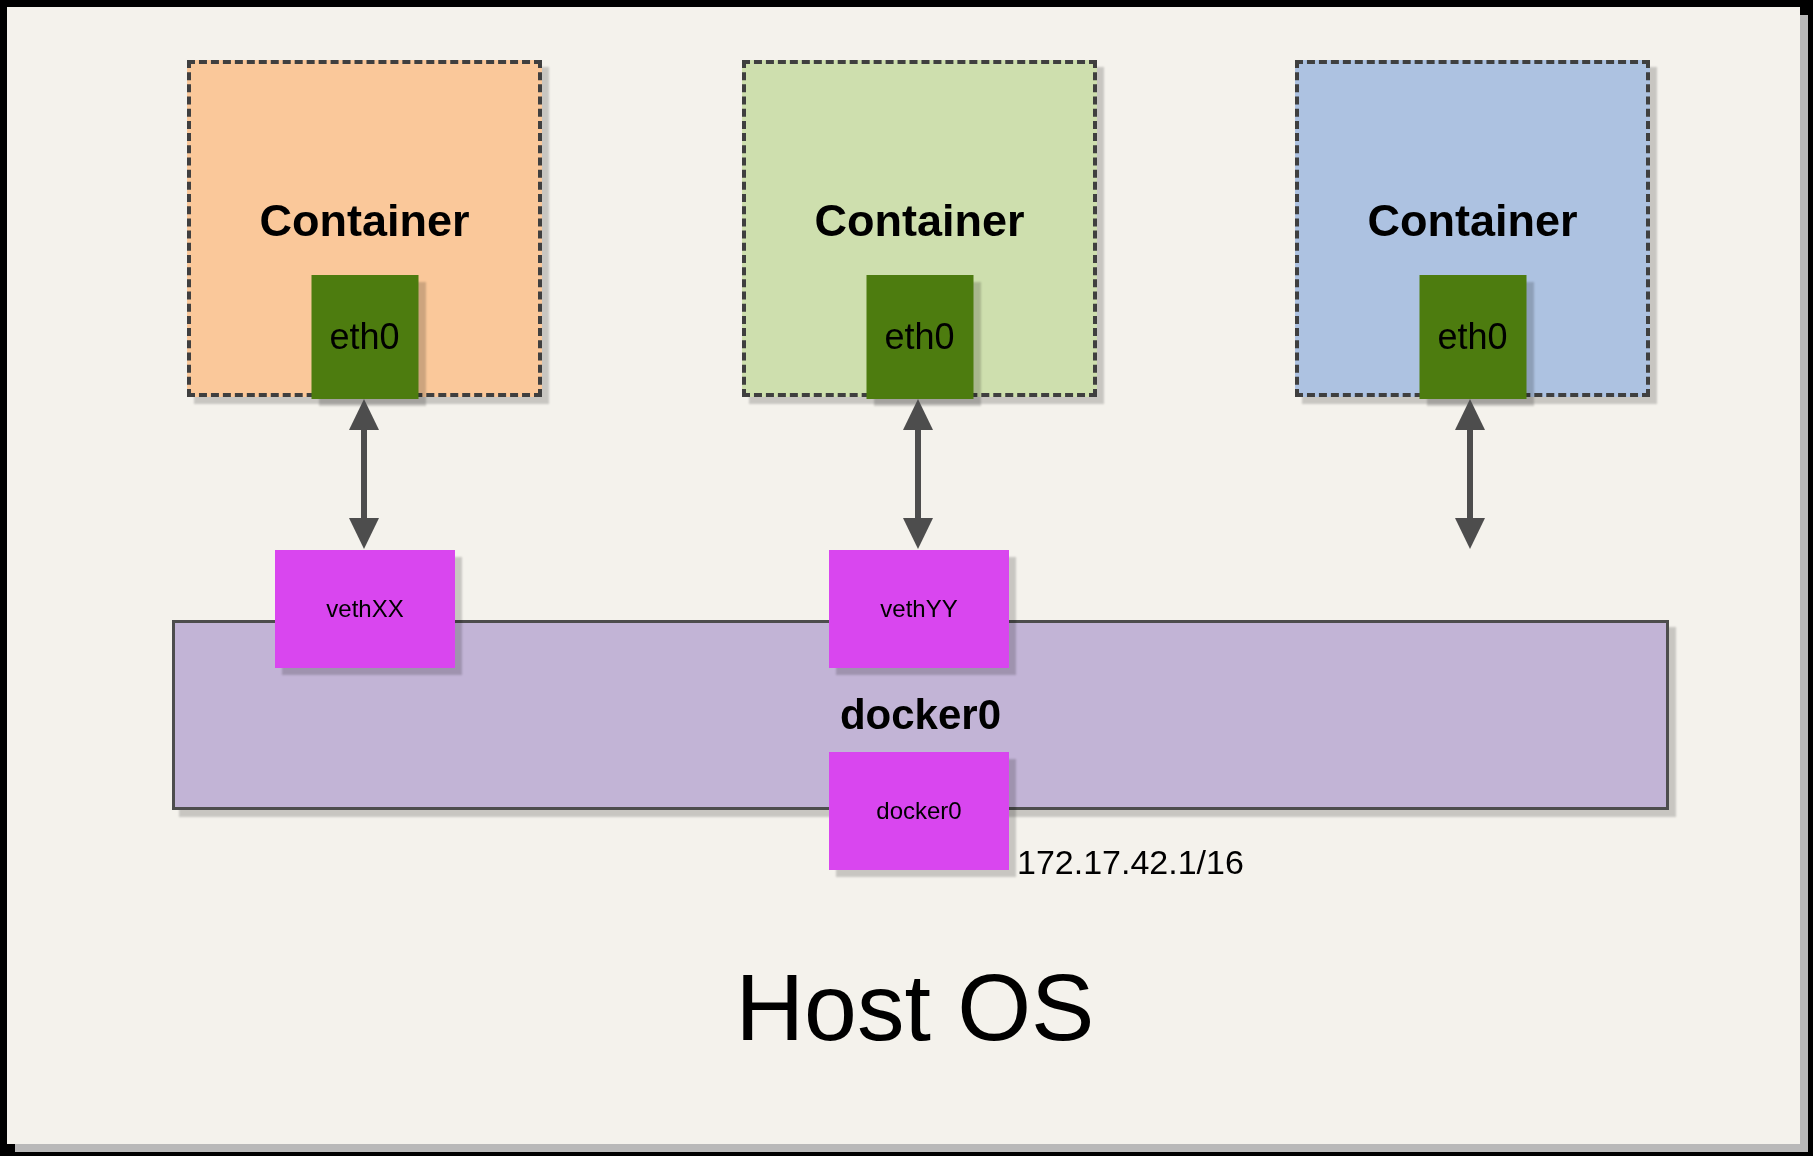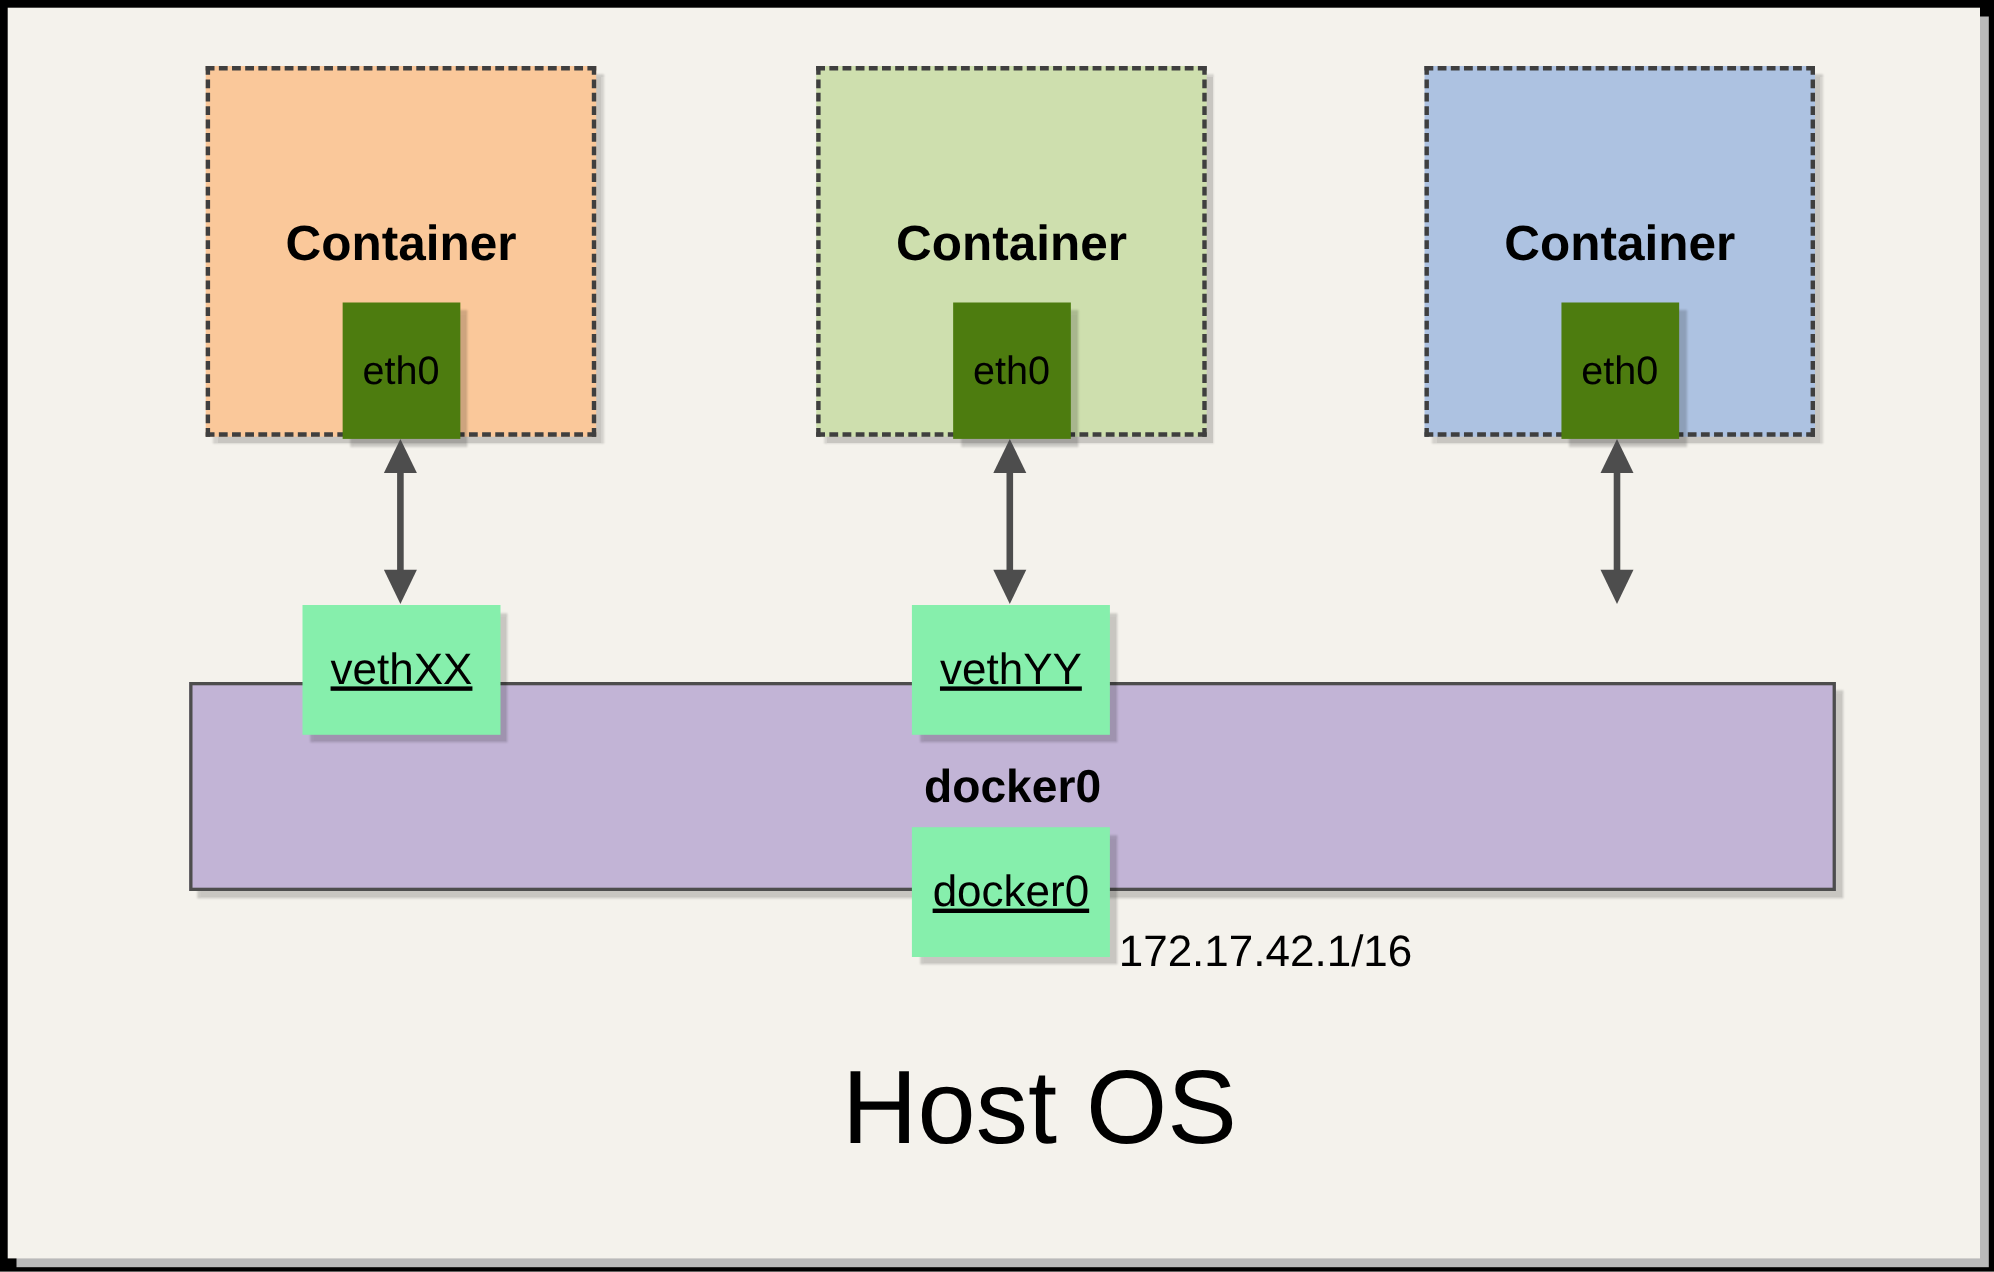--- a/index.html
+++ b/index.html
@@ -34,33 +34,33 @@
   .a1{left:339px}.a2{left:893px}.a3{left:1445px}
   .bridge{
     position:absolute;left:165px;top:613px;width:1497px;height:190px;
     background:#C2B4D6;border:3px solid #4D4D4D;box-sizing:border-box;
     box-shadow:7px 7px 2px rgba(0,0,0,0.18);
     display:flex;align-items:center;justify-content:center;
     z-index:1;
   }
   .bridge-label{font-weight:bold;font-size:42px}
   .note{
-    position:absolute;width:180px;height:118px;background:#86efac;
+    position:absolute;width:180px;height:118px;background:#d946ef;
     box-shadow:7px 7px 2px rgba(0,0,0,0.18);
     display:flex;align-items:center;justify-content:center;
-    font-size:40px;z-index:2;text-decoration:underline;
+    font-size:24px;z-index:2;
   }
   .v1{left:268px;top:543px}
   .v2{left:822px;top:543px}
   .v3{left:1372px;top:543px}
   .d0{left:822px;top:745px}
-  .ip-label{position:absolute;left:1010px;top:836px;font-size:40px;z-index:3}
+  .ip-label{position:absolute;left:1010px;top:836px;font-size:34px;z-index:3}
   .host-label{
     position:absolute;left:908px;top:950px;transform:translateX(-50%);
-    font-size:95px;line-height:100px;white-space:nowrap;margin-left:30px;
+    font-size:95px;line-height:100px;white-space:nowrap;
   }
 </style>
 </head>
 <body>
 
 <div class="page">
 
   <div class="container-box c1" style="background-color: rgb(250, 200, 154);">
     <div class="container-title">Container</div>
     <div class="eth-box">

